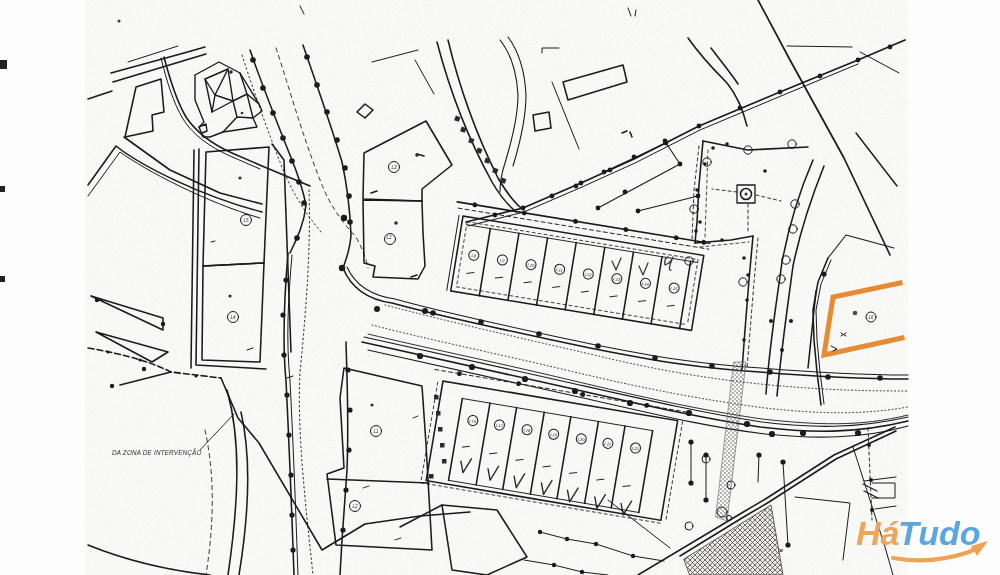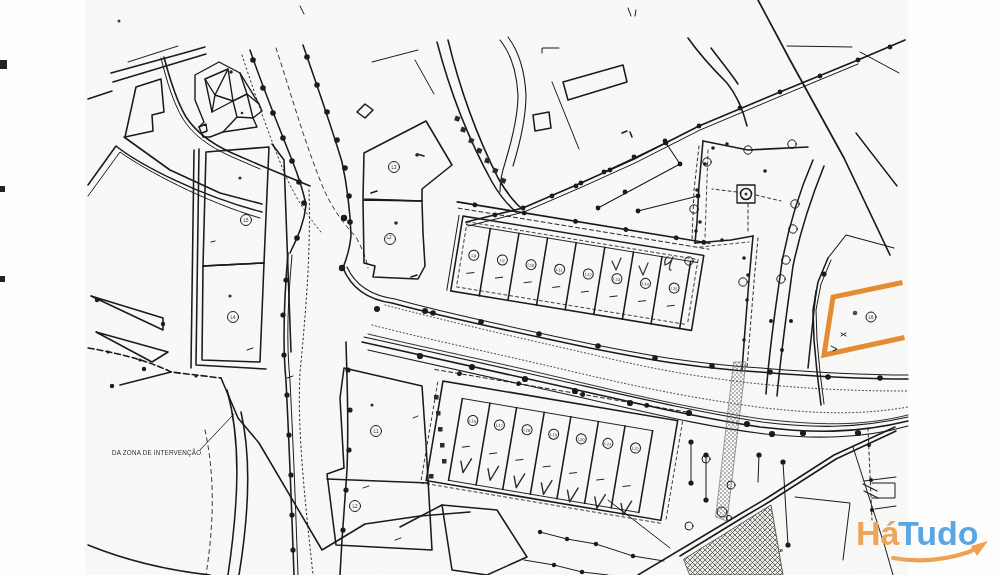--- a/index.html
+++ b/index.html
@@ -1,16 +1,16 @@
 <!DOCTYPE html>
 <html><head>
 <meta charset="utf-8">
 <style>
   html,body{margin:0;padding:0;background:#ffffff;}
-  #wrap{width:1000px;height:575px;position:relative;background:#ffffff;overflow:hidden;}
+  #wrap{width:1000px;height:575px;position:relative;background:#ffffff;overflow:hidden;font-style:italic;}
   svg{position:absolute;top:0;left:0;filter:blur(0.36px);}
   text{font-family:"Liberation Sans", sans-serif;}
 </style>
 </head>
 <body>
 
 <div id="wrap">
 <svg width="1000" height="575" viewBox="0 0 1000 575">
 <defs>
   <filter id="scan" x="0" y="0" width="100%" height="100%">

